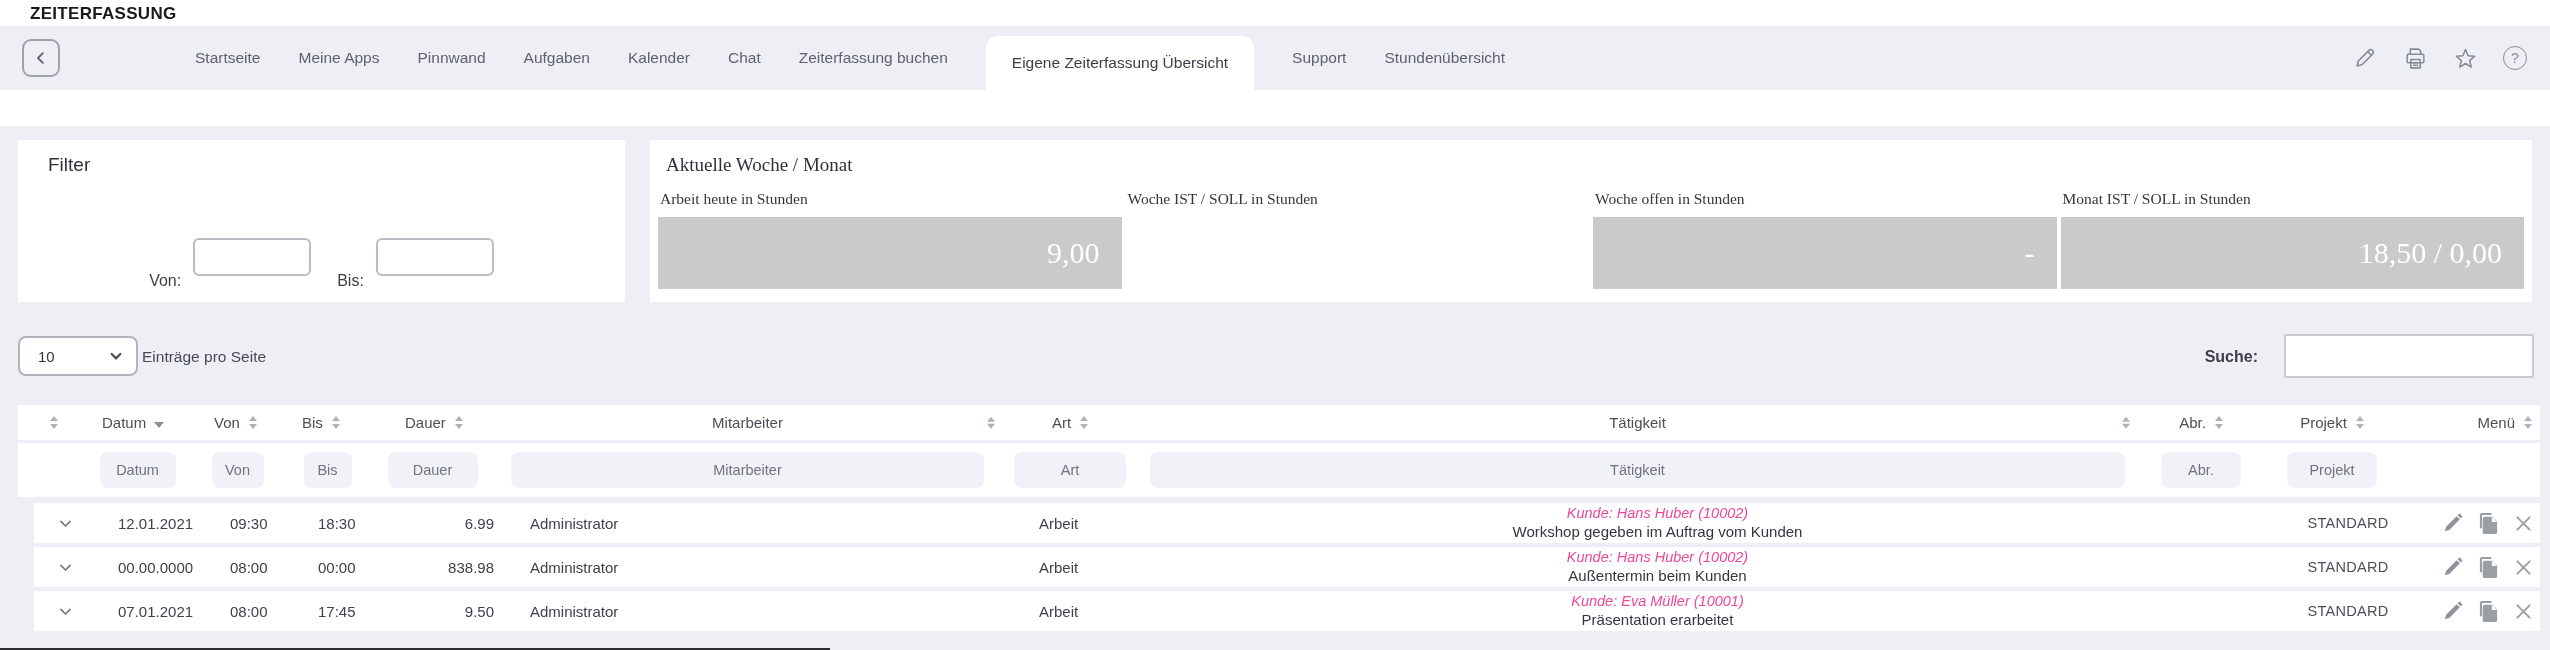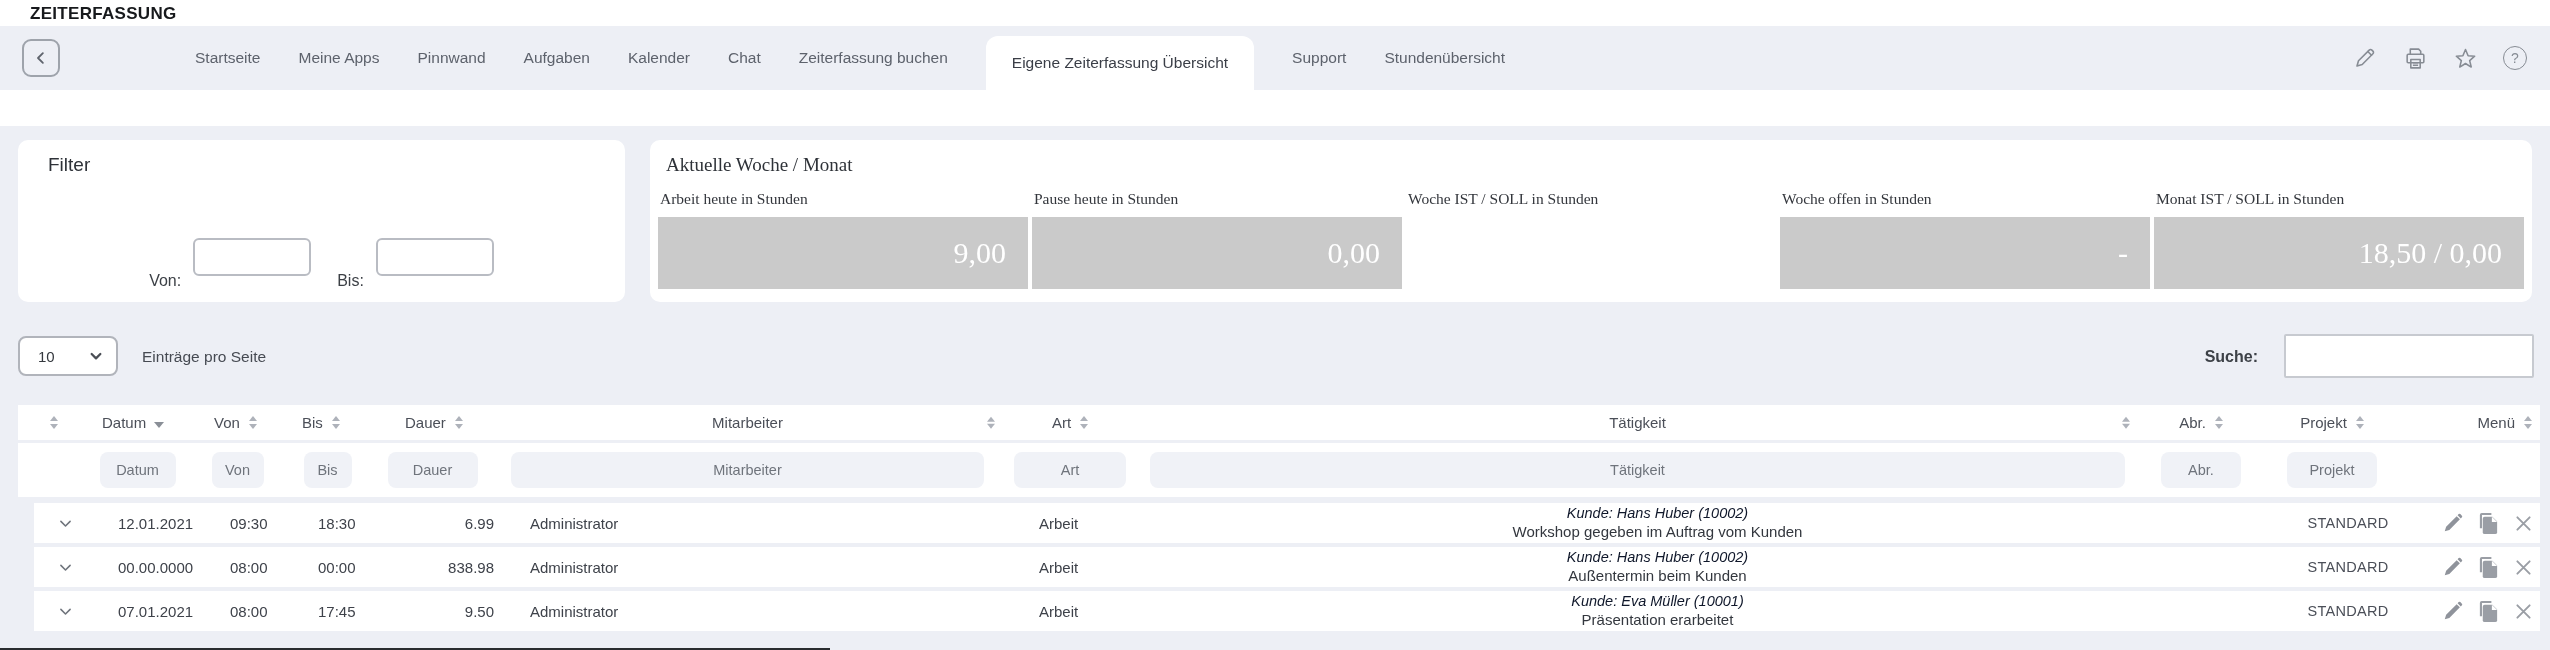--- a/index.html
+++ b/index.html
@@ -29,42 +29,42 @@
   }
   .nav-actions { position:absolute; right:22px; top:0; height:64px; display:flex; align-items:center; gap:24px; }
   .nav-actions .icon-btn { width:26px; height:26px; display:flex; align-items:center; justify-content:center; cursor:pointer; }
   .help-ring { width:24px; height:24px; border:1.7px solid #878c94; border-radius:50%; color:#878c94;
     display:flex; align-items:center; justify-content:center; font-size:14px; font-weight:400; }
 
   .white-strip { position:absolute; left:0; top:90px; width:2550px; height:36px; background:#fff; }
   .content-bg { position:absolute; left:0; top:126px; width:2550px; height:524px; background:#edeff5; }
 
   
-  .card { position:absolute; background:#fff; border-radius:10px; }
+  .card { position:absolute; background:#fff; border-radius:0; }
   .filter-card { left:18px; top:140px; width:607px; height:162px; }
   .card-heading { position:absolute; left:30px; top:14px; font-size:19px; color:#2e3238; }
   .filter-fields { position:absolute; left:0; top:84px; width:100%; display:flex; justify-content:center; align-items:center; gap:12px; }
   .field-label { font-size:16px; color:#3c4046;margin-top:48px; }
   .text-input {
     height:38px; width:118px; border:2px solid #b9bcc3; border-radius:6px; background:#fff;
     font-family:"Liberation Sans", sans-serif; font-size:15px; padding:0 10px; color:#3c4046; outline:none;
   }
 
   .summary-card { left:650px; top:140px; width:1882px; height:162px; }
   .stats { position:absolute; left:8px; right:8px; top:50px; display:flex; gap:4px; }
   .stat { flex:1 1 0;font-family:Liberation Serif, serif; }
   .stat-label { font-size:15.5px; color:#33363c; margin:0 0 9px 2px; white-space:nowrap; }
   .stat-box {
     height:72px; background:#cacaca; color:#fff; font-size:30px;
     display:flex; align-items:center; justify-content:flex-end; padding-right:22px;
   }
 
   
   .page-size-select {
-    position:absolute; left:18px; top:336px; width:100px; height:40px; background:#fff;
+    position:absolute; left:18px; top:336px; width:120px; height:40px; background:#fff;
     border:2px solid #b1b4bb; border-radius:8px; display:flex; align-items:center;
     padding:0 12px 0 18px; cursor:pointer;
   }
   .page-size-value { font-size:15px; color:#34383e; flex:1; }
   .page-size-label { position:absolute; left:142px; top:348px; font-size:15.5px; color:#464a52; }
   .search-label { position:absolute; right:292px; top:348px; font-size:16px; font-weight:700; color:#3d4147; }
   .search-input {
     position:absolute; right:16px; top:334px; width:250px; height:44px; background:#fff;
     border:2px solid #c7cad0; border-radius:2px; outline:none; padding:0 10px;
     font-family:"Liberation Sans", sans-serif; font-size:15px;
@@ -99,21 +99,21 @@
     height:36px; background:#f0f2f7; border:none; border-radius:8px; outline:none;
     font-family:"Liberation Sans", sans-serif; font-size:14.5px; color:#6f747c; text-align:center;
   }
   .chip::placeholder { color:#6f747c; opacity:1; }
   .chip-fill-m { width:calc(100% - 42px); margin:0 21px; }
   .chip-fill-t { width:calc(100% - 30px); margin:0 15px; }
   .w76{width:76px;} .w52{width:52px;} .w48{width:48px;} .w90{width:90px;} .w112{width:112px;} .w80{width:80px;}
 
   .expander { width:100%; display:flex; justify-content:center; cursor:pointer; }
   .task-cell { display:flex; flex-direction:column; justify-content:center; line-height:1.2; }
-  .task-kunde { font-size:14.5px; font-style:italic; color:#0f172a; white-space:nowrap; }
+  .task-kunde { font-size:14.5px; font-style:italic; color:#ec4899; white-space:nowrap; }
   .task-text { font-size:15px; color:#33373e; white-space:nowrap; }
   .projekt-val { font-size:14.5px; color:#4b4f58; letter-spacing:.3px; }
   .row-actions { display:flex; align-items:center; justify-content:flex-end; gap:13px; padding-right:22px; width:100%; }
   .row-actions .icon-btn { cursor:pointer; display:flex; }
 
   .viewport-edge { position:absolute; left:0; bottom:0; width:830px; height:2px; background:#2a2c2f; }
 </style>
 </head>
 <body>
 
@@ -181,24 +181,20 @@
 </div>
 
 <div class="card summary-card">
   <div class="card-heading" style="left:16px;font-family:Liberation Serif, serif;">Aktuelle Woche / Monat</div>
   <div class="stats">
     <div class="stat">
       <div class="stat-label">Arbeit heute in Stunden</div>
       <div class="stat-box">9,00</div>
     </div>
     <div class="stat">
-      <div class="stat-label">Pause heute in Stunden</div>
-      <div class="stat-box">0,00</div>
-    </div>
-    <div class="stat">
       <div class="stat-label">Woche IST / SOLL in Stunden</div>
     </div>
     <div class="stat">
       <div class="stat-label">Woche offen in Stunden</div>
       <div class="stat-box">-</div>
     </div>
     <div class="stat">
       <div class="stat-label">Monat IST / SOLL in Stunden</div>
       <div class="stat-box">18,50 / 0,00</div>
     </div>

